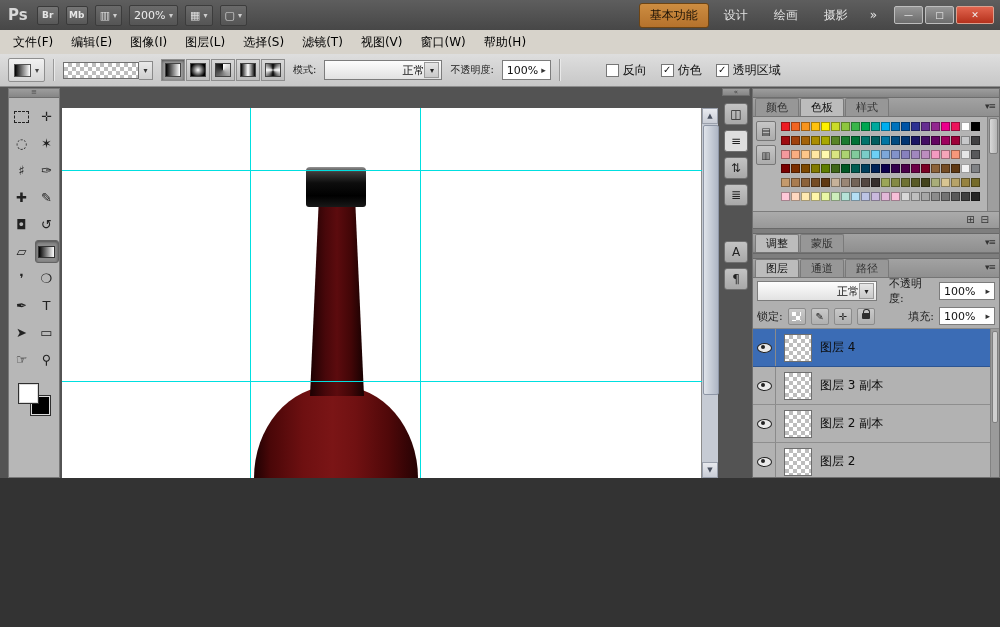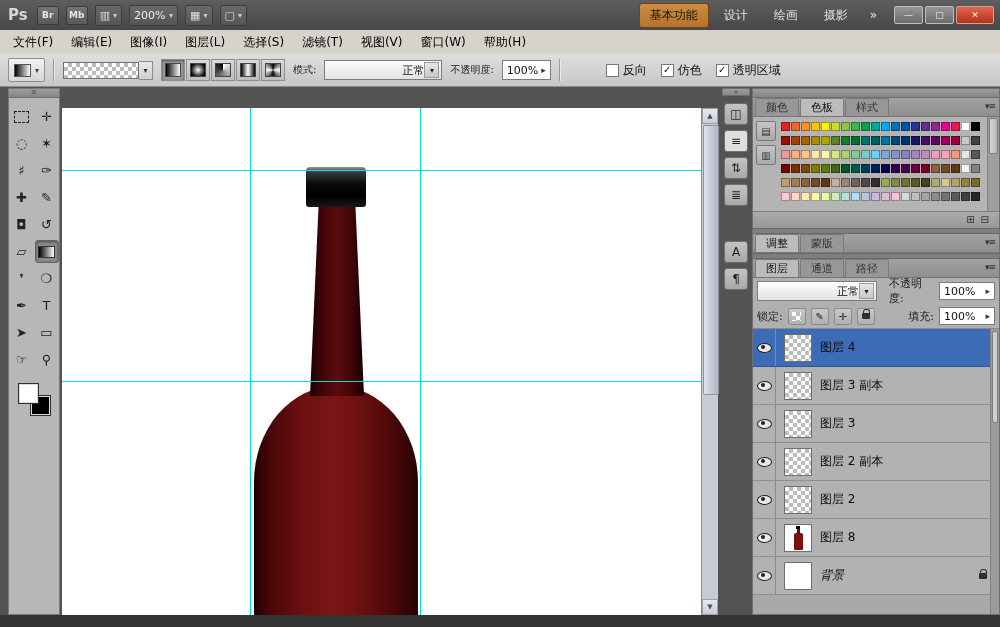--- a/index.html
+++ b/index.html
@@ -1,16 +1,16 @@
 <!DOCTYPE html>
 <html><head>
 <meta charset="utf-8">
 <style>
   html,body{margin:0;padding:0;background:#333;}
-  .app{position:relative;width:1000px;height:615px;background:#535353;overflow:hidden;
+  .app{position:relative;width:1000px;height:478px;background:#535353;overflow:hidden;
        font-family:"DejaVu Sans","Liberation Sans",sans-serif;font-size:12px;color:#111;
        -webkit-user-select:none;user-select:none;}
   .vsep{width:1px;height:22px;background:#9a9a9a;border-right:1px solid #e9e9e9;display:inline-block;}
 
   
   .titlebar{position:absolute;top:0;left:0;right:0;height:30px;display:flex;align-items:center;gap:7px;
             padding:0 6px;background:linear-gradient(#5e5e5e,#474747);border-bottom:1px solid #2d2d2d;color:#dcdcdc;}
   .ps-logo{font-weight:bold;font-size:15px;color:#d8d8d8;letter-spacing:0;padding:0 2px;}
   .tb-mini{min-width:20px;height:17px;display:flex;align-items:center;justify-content:center;font-size:9px;font-weight:bold;
            background:linear-gradient(#767676,#585858);border:1px solid #3a3a3a;border-radius:2px;color:#e6e6e6;}
@@ -602,27 +602,20 @@
               <span class="eye"></span>
             </span>
             <span class="thumb checker"></span>
             <span class="layer-name">图层 3 副本</span>
           </div>
           <div class="layer-row">
             <span class="eye-cell">
               <span class="eye"></span>
             </span>
             <span class="thumb checker"></span>
-            <span class="layer-name">图层 3</span>
-          </div>
-          <div class="layer-row">
-            <span class="eye-cell">
-              <span class="eye"></span>
-            </span>
-            <span class="thumb checker"></span>
             <span class="layer-name">图层 2 副本</span>
           </div>
           <div class="layer-row">
             <span class="eye-cell">
               <span class="eye"></span>
             </span>
             <span class="thumb checker"></span>
             <span class="layer-name">图层 2</span>
           </div>
           <div class="layer-row">

